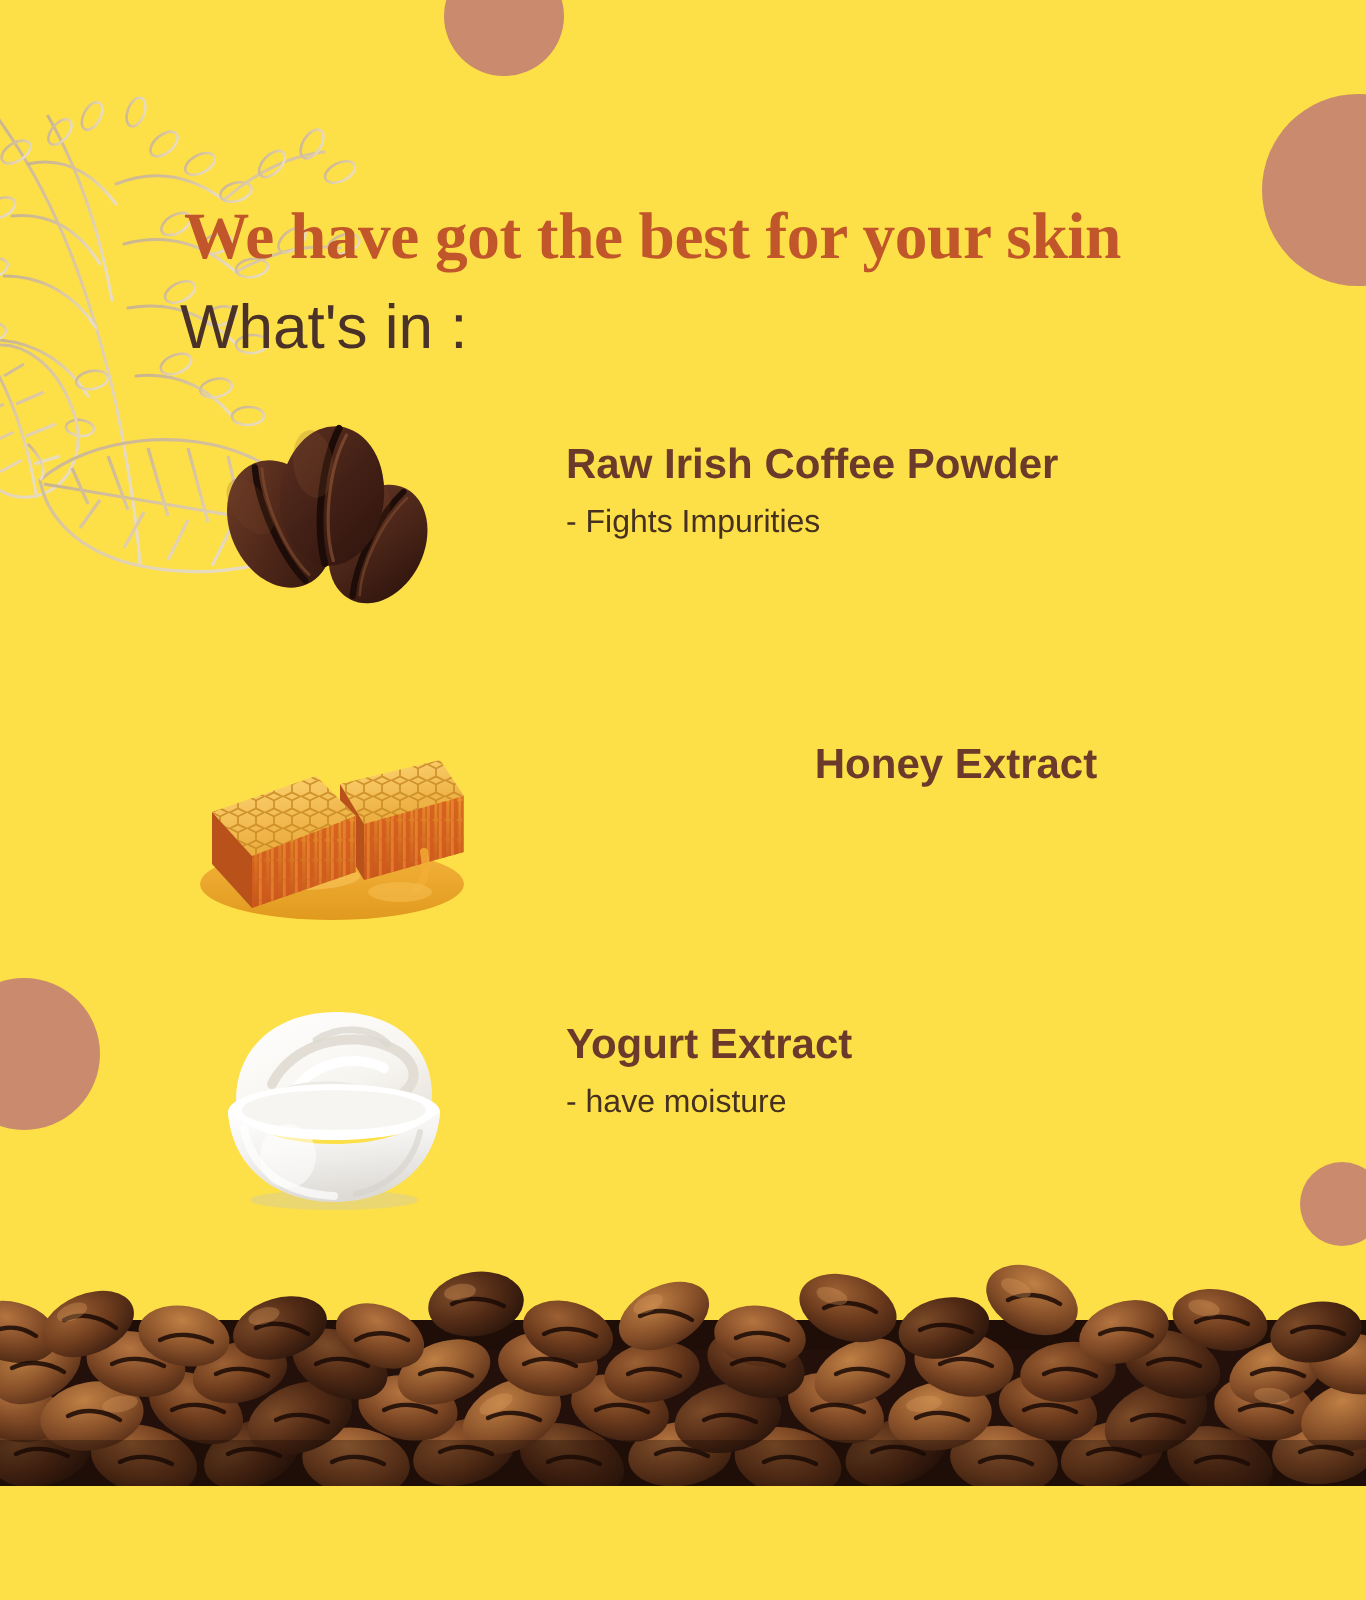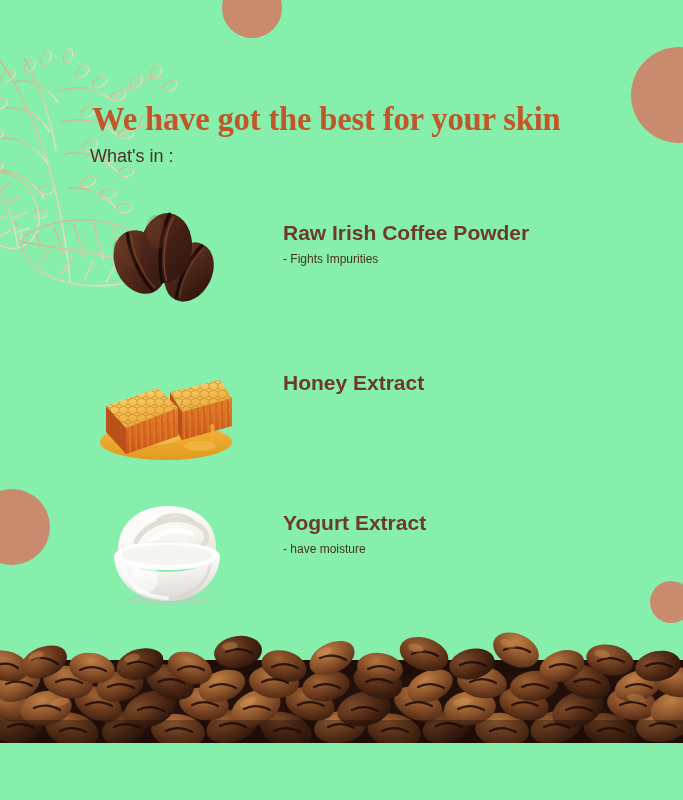--- a/index.html
+++ b/index.html
@@ -12,21 +12,21 @@
     height: 800px;
     position: relative;
     overflow: hidden;
     font-family: "Liberation Sans", sans-serif;
     -webkit-font-smoothing: antialiased;
   }
 
   .canvas {
     position: absolute;
     inset: 0;
-    background: #86efac;
+    background: #fde047;
     overflow: hidden;
   }
 
   
   .deco-circle {
     position: absolute;
     border-radius: 50%;
     background: #c98a6d;
   }
   .circle-top-center {
@@ -67,35 +67,35 @@
     letter-spacing: -0.2px;
     color: #c0562a;
     white-space: nowrap;
     transform: scaleX(0.99);
     transform-origin: left center;
   }
   .subtitle {
     position: absolute;
     left: 90px;
     top: 146px;
-    font-size: 18px;
+    font-size: 31px;
     font-weight: 400;
     color: #4a3229;
     white-space: nowrap;
   }
 
   
   .ingredient {
     position: absolute;
     left: 0;
     width: 554px;
     height: 120px;
   }
   .ing-1 { top: 200px; }
-  .ing-2 { top: 350px; }
+  .ing-2 { top: 350px; text-align: center; }
   .ing-3 { top: 490px; padding-left: 33px; }
 
   .ing-art {
     position: absolute;
     left: 92px;
     top: 0;
     width: 150px;
     height: 120px;
   }
   .ing-text {
@@ -106,21 +106,21 @@
   }
   .ing-name {
     font-size: 21px;
     font-weight: bold;
     color: #6b3a2a;
     line-height: 1.2;
     margin: 0 0 7px 0;
     white-space: nowrap;
   }
   .ing-benefit {
-    font-size: 12px;
+    font-size: 16px;
     font-weight: 400;
     color: #46301f;
     line-height: 1.2;
     margin: 0;
     white-space: nowrap;
   }
 
   
   .bean-band {
     position: absolute;

